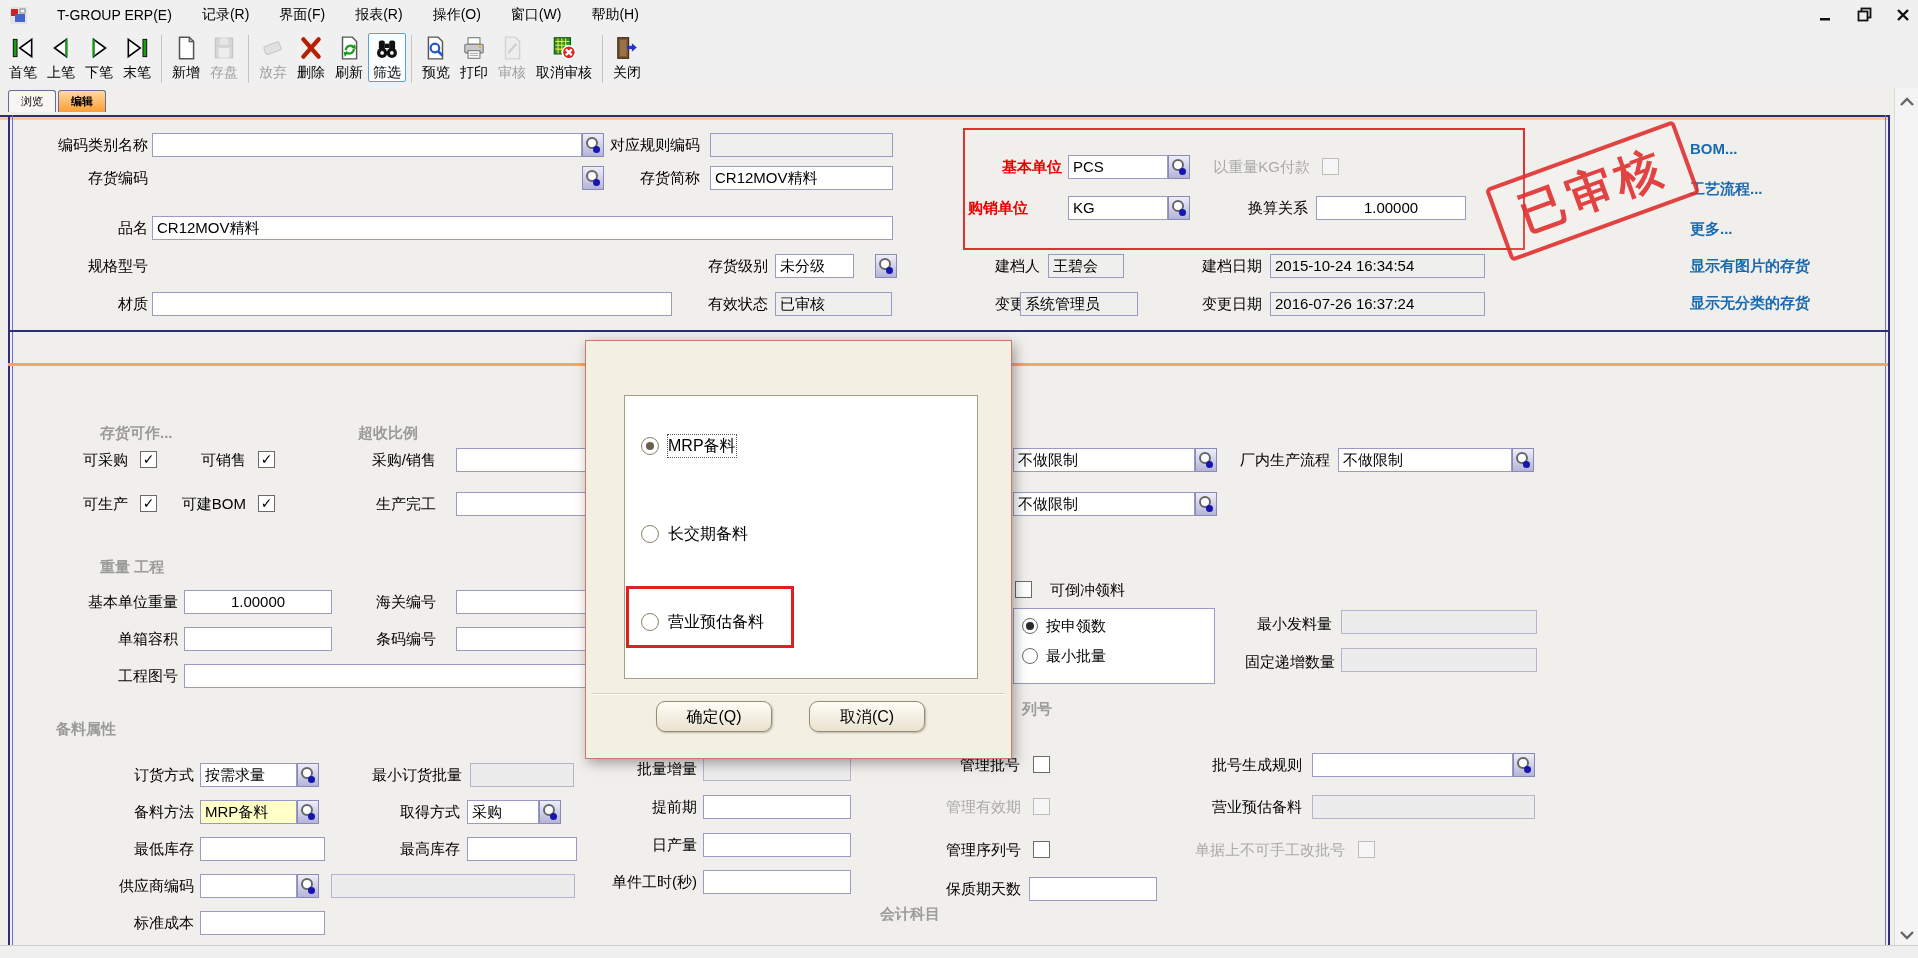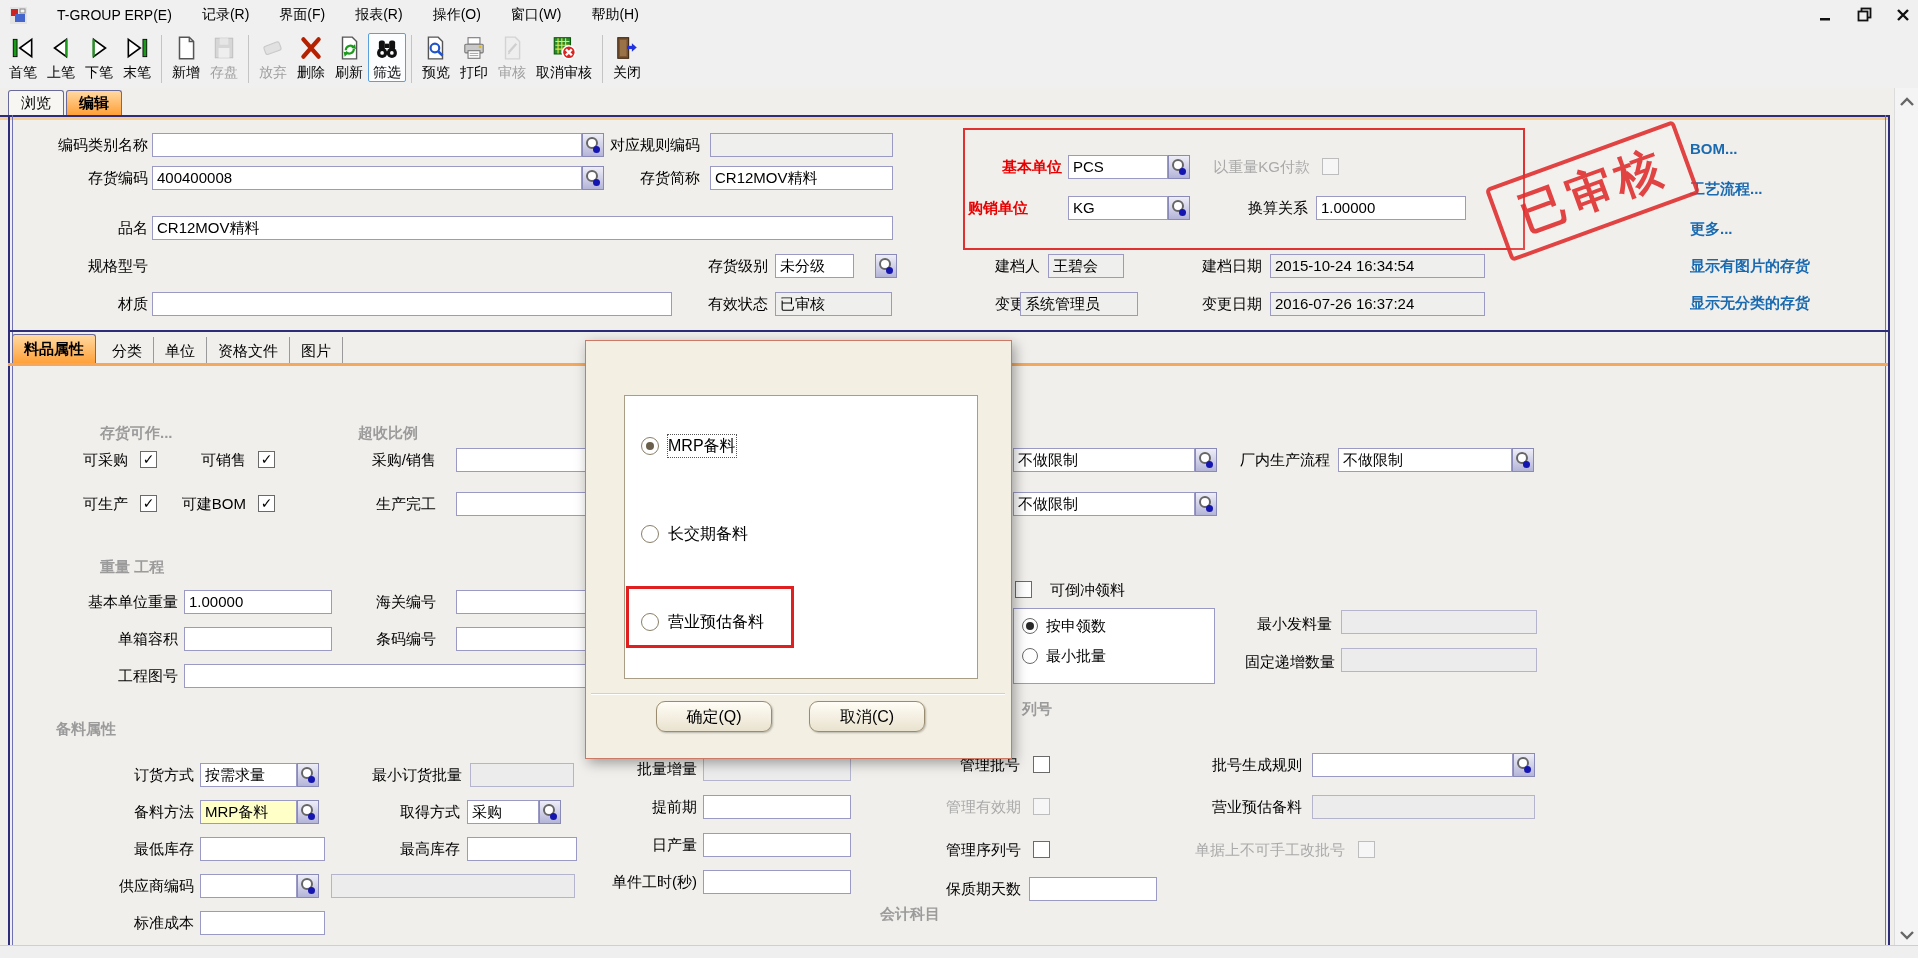--- a/index.html
+++ b/index.html
@@ -13,21 +13,21 @@
   .winctl{position:absolute;right:8px;top:7px;display:flex;gap:24px;align-items:center}
   .toolbar{position:absolute;left:0;top:30px;width:100%;height:58px;background:#f0f0f0;
            display:flex;align-items:flex-start;padding:3px 0 0 4px;box-sizing:border-box}
   .tbtn{display:flex;flex-direction:column;align-items:center;padding:2px 5px;font-size:14px;line-height:1.15;white-space:nowrap}
   .tbtn svg{width:26px;height:26px}
   .tbtn.dis{color:#9f9f9f}
   .tbtn.dis svg{opacity:.45;filter:grayscale(1)}
   .tbtn.sel{border:1px solid #5aa0dc;background:#fbfdff;border-radius:2px;padding:1px 4px}
   .tsep{width:1px;height:48px;background:#c4c4c4;margin:2px 5px}
   .tabrow{position:absolute;left:8px;top:90px;display:flex;gap:2px;align-items:flex-end}
-  .tab{padding:3px 12px;font-size:15px;border:1px solid #6a6a9a;border-bottom:none;background:#f7f6f3;border-radius:3px 3px 0 0}
+  .tab{padding:3px 12px;font-size:11px;border:1px solid #6a6a9a;border-bottom:none;background:#f7f6f3;border-radius:3px 3px 0 0}
   .tab.active{background:linear-gradient(180deg,#ffd9a2,#ff9d33);font-weight:bold}
   .navline{position:absolute;left:0;top:115px;width:1890px;height:2px;background:#2d2d7a}
   .orangeline{position:absolute;left:0;top:117px;width:1890px;height:3px;background:#f6cd92}
   .sep2{position:absolute;left:8px;top:330px;width:1880px;height:2px;background:#2d2d7a}
   .itabs{position:absolute;left:12px;top:334px;display:flex;align-items:flex-end}
   .itab{padding:4px 11px;font-size:15px;border-right:1px solid #9a9a9a;height:20px;line-height:20px}
   .itab.active{border:1px solid #6a6a9a;border-bottom:none;background:linear-gradient(180deg,#ffd9a2,#ff9d33);
                font-weight:bold;border-radius:3px 3px 0 0;height:22px;margin-right:5px}
   .orangeline2{position:absolute;left:8px;top:363px;width:1880px;height:3px;background:#f3a85e}
   .vline-l{position:absolute;left:8px;top:115px;width:5px;height:830px;border-left:2px solid #2d2d7a;border-right:1px solid #7070b4;box-sizing:border-box}
@@ -36,21 +36,21 @@
   .scroll{position:absolute;left:1894px;top:88px;width:24px;height:857px;background:#f4f4f4;border-left:1px solid #dcdcdc}
   .sarrow{position:absolute;left:4px;width:16px;height:12px}
   
   .lbl{position:absolute;height:24px;line-height:24px;font-size:15px;text-align:right;white-space:nowrap}
   .lbl.left{text-align:left}
   .red{color:#e80000}
   .dim{color:#a9a9a9}
   .hdr{position:absolute;font-size:15px;font-weight:bold;color:#9b9b9b;white-space:nowrap}
   .inp{position:absolute;height:24px;line-height:22px;box-sizing:border-box;background:#fff;border:1px solid #9a9ac4;
        font-size:15px;padding:0 4px;white-space:nowrap;overflow:hidden}
-  .inp.num{text-align:left}
+  .inp.num{text-align:center}
   .inp.dis{background:#ececec;border-color:#b4b4cc}
   .inp.ro{background:#efefed}
   .inp.yellow{background:#ffffc8}
   .lookup{position:absolute;width:22px;height:24px;box-sizing:border-box;border:1px solid #8a8ab8;
           background:linear-gradient(180deg,#eeeef8,#b4b4d8)}
   .lookup::before{content:"";position:absolute;left:3px;top:3px;width:8px;height:8px;border:2px solid #666;border-radius:50%;background:#fff}
   .lookup::after{content:"";position:absolute;right:3px;bottom:3px;width:7px;height:7px;border-radius:50%;background:#1515b0}
   .cb{position:absolute;width:17px;height:17px;box-sizing:border-box;background:#fff;border:1px solid #6a6a6a;
       font-size:14px;line-height:14px;text-align:center;font-weight:bold}
   .cb.on::before{content:"\2713"}
@@ -255,21 +255,20 @@
   <div class="vline-l"></div>
   <div class="vline-r"></div>
 
   <div class="lbl" style="left:40px;top:133px;width:108px">编码类别名称</div>
   <div class="inp" style="left:152px;top:133px;width:430px"></div>
   <div class="lookup" style="left:582px;top:133px"></div>
   <div class="lbl" style="left:600px;top:133px;width:100px">对应规则编码</div>
   <div class="inp ro" style="left:710px;top:133px;width:183px"></div>
 
   <div class="lbl" style="left:40px;top:166px;width:108px">存货编码</div>
-  <div class="inp" style="left:152px;top:166px;width:430px">400400008</div>
   <div class="lookup" style="left:582px;top:166px"></div>
   <div class="lbl" style="left:600px;top:166px;width:100px">存货简称</div>
   <div class="inp" style="left:710px;top:166px;width:183px">CR12MOV精料</div>
 
   <div class="lbl" style="left:40px;top:216px;width:108px">品名</div>
   <div class="inp" style="left:152px;top:216px;width:741px">CR12MOV精料</div>
 
   <div class="lbl" style="left:40px;top:254px;width:108px">规格型号</div>
   <div class="lbl" style="left:690px;top:254px;width:78px">存货级别</div>
   <div class="inp" style="left:775px;top:254px;width:79px">未分级</div>
@@ -303,27 +302,20 @@
 
   <div class="link" style="left:1690px;top:140px">BOM...</div>
   <div class="link" style="left:1690px;top:180px">工艺流程...</div>
   <div class="link" style="left:1690px;top:220px">更多...</div>
   <div class="link" style="left:1690px;top:257px">显示有图片的存货</div>
   <div class="link" style="left:1690px;top:294px">显示无分类的存货</div>
 
   <div class="stamp">已审核</div>
 
   <div class="sep2"></div>
-  <div class="itabs">
-    <div class="itab active">料品属性</div>
-    <div class="itab">分类</div>
-    <div class="itab">单位</div>
-    <div class="itab">资格文件</div>
-    <div class="itab">图片</div>
-  </div>
   <div class="orangeline2"></div>
 
   <div class="hdr" style="left:100px;top:424px">存货可作...</div>
   <div class="hdr" style="left:358px;top:424px">超收比例</div>
 
   <div class="lbl" style="left:60px;top:448px;width:68px">可采购</div>
   <div class="cb on" style="left:140px;top:451px"></div>
   <div class="lbl" style="left:190px;top:448px;width:56px">可销售</div>
   <div class="cb on" style="left:258px;top:451px"></div>
   <div class="lbl" style="left:340px;top:448px;width:96px">采购/销售</div>

